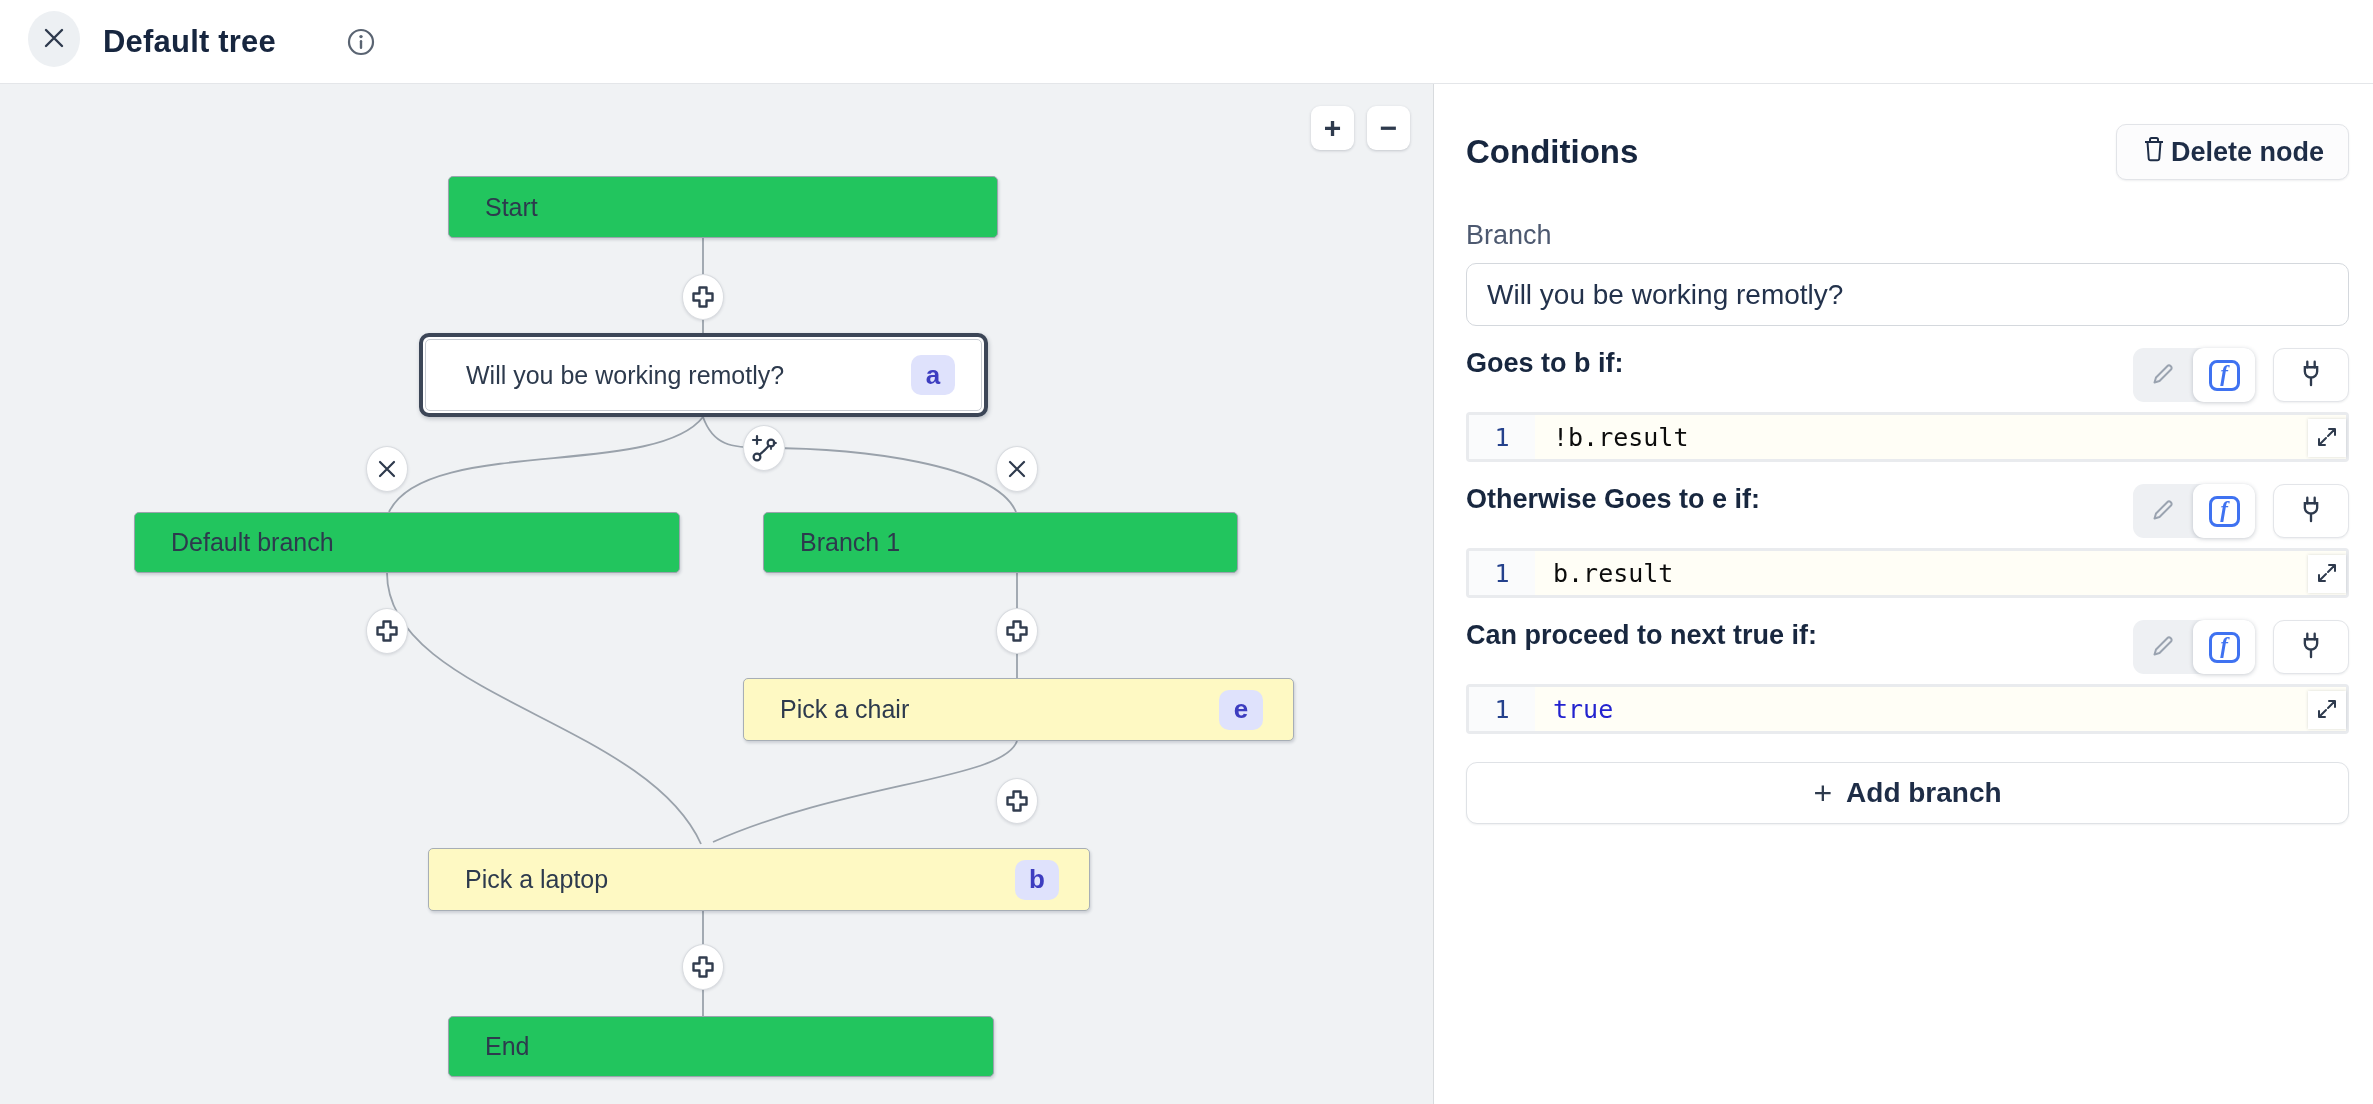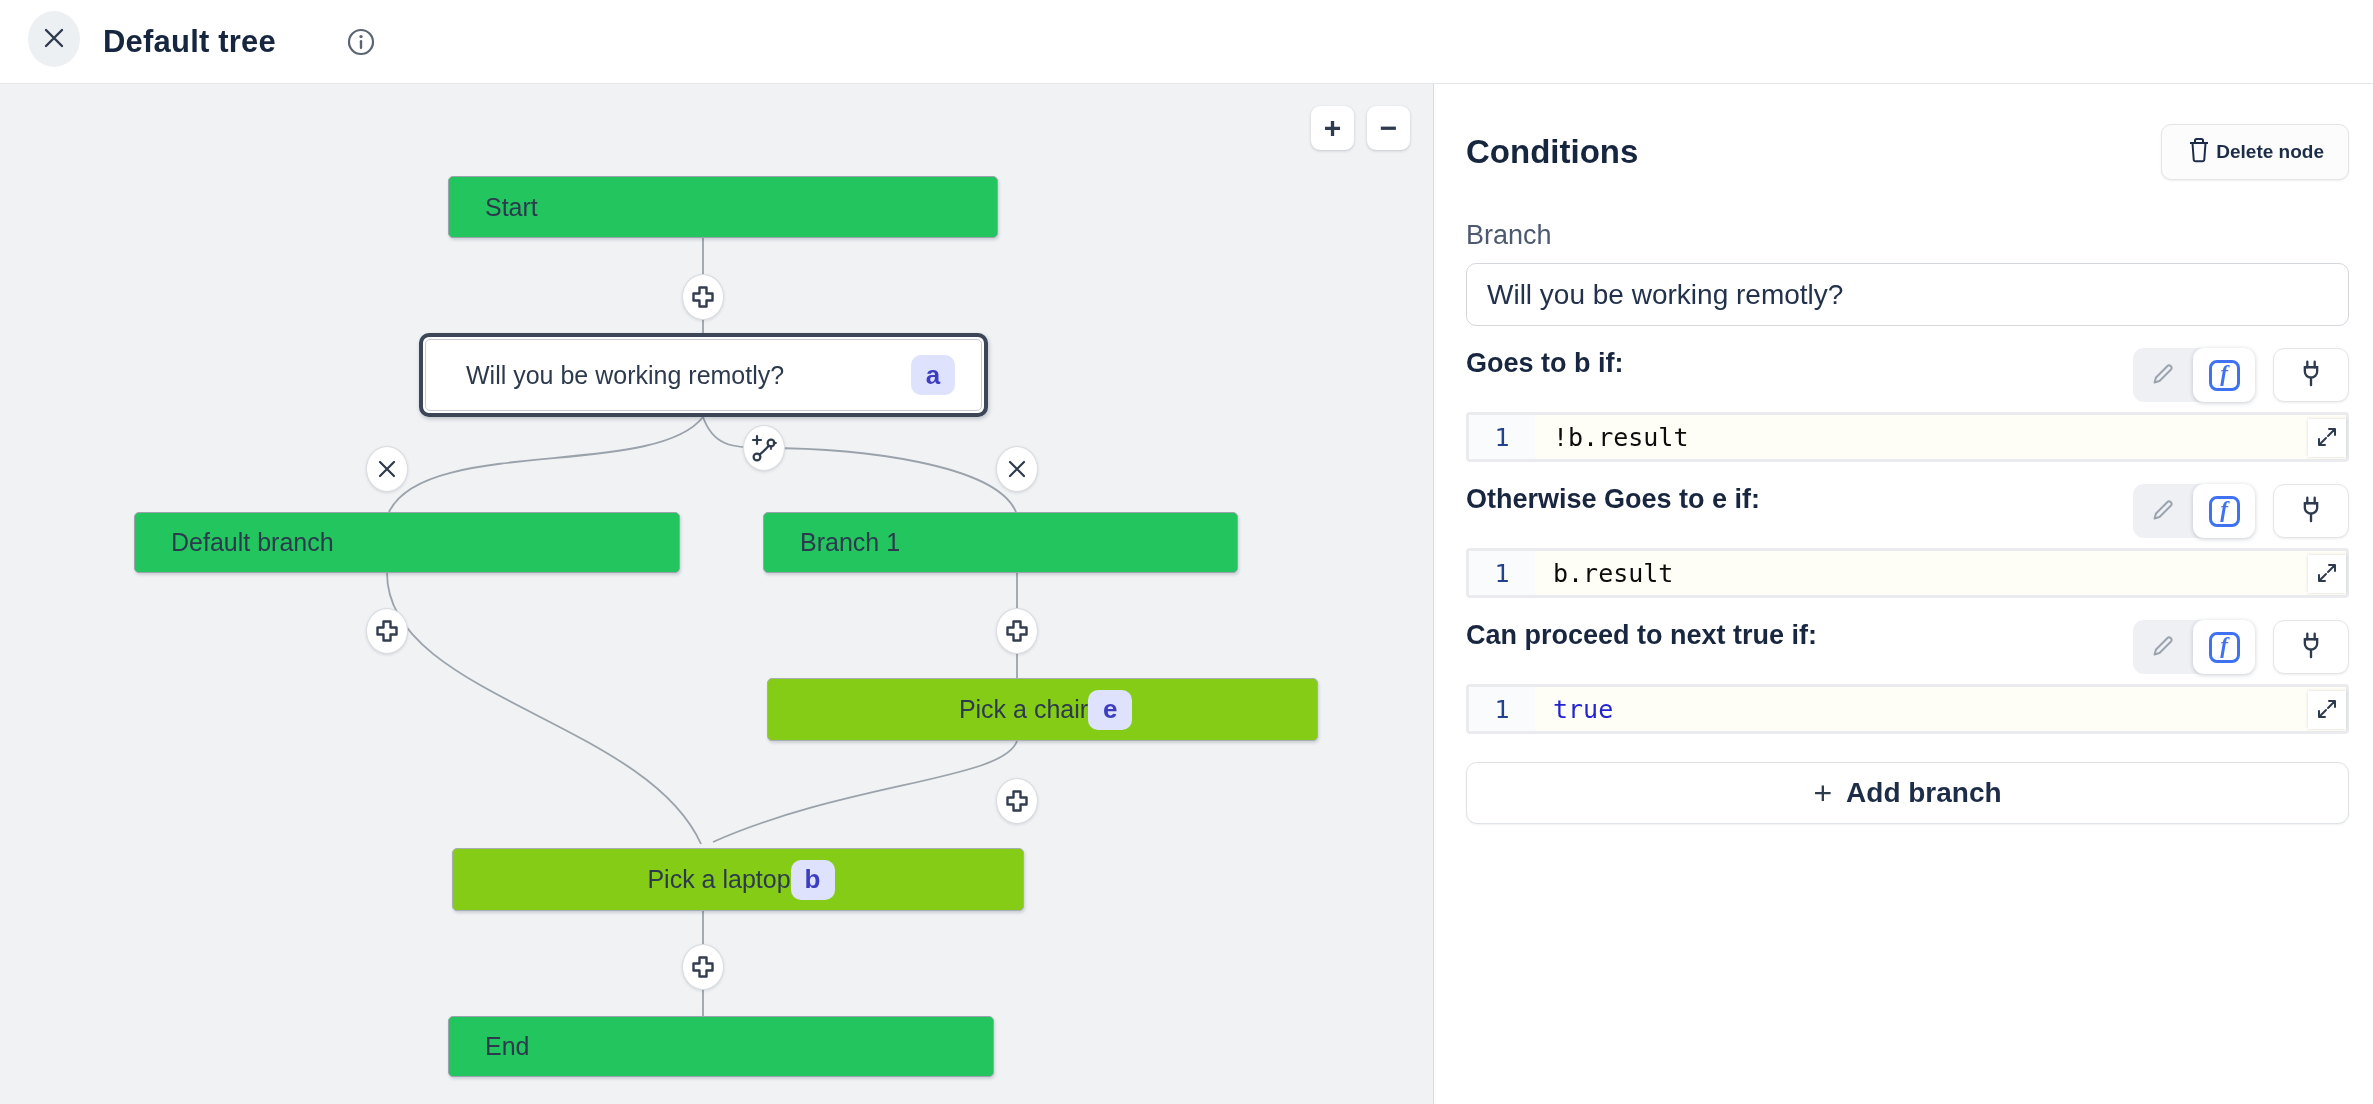--- a/index.html
+++ b/index.html
@@ -12,35 +12,35 @@
   .close-btn svg { width:24px; height:24px; }
   .page-title { position:absolute; left:103px; top:0; height:84px; display:flex; align-items:center; font-size:31px; font-weight:bold; color:#17263f; letter-spacing:.2px; }
   .info-icon { position:absolute; left:347px; top:25px; width:30px; height:34px; display:flex; align-items:center; }
 
   
   .canvas { position:absolute; top:84px; left:0; width:1433px; height:1020px; background:#f0f2f4; overflow:hidden; }
   .edges { position:absolute; top:0; left:0; width:1433px; height:1020px; }
 
   .node { position:absolute; border-radius:5px; display:flex; align-items:center; font-size:25px; color:#2d3a4d; padding:0 30px 0 36px; box-shadow:1px 2px 3px rgba(40,50,70,.18); }
   .node-gray { background:#22c55e; border:1px solid #9ba4ad;margin-left:20px; }
-  .node-white { background:#84cc16; border:1px solid #a7aeb6; justify-content:center;margin-left:24px; }
+  .node-white { background:#fef9c3; border:1px solid #a7aeb6; justify-content:space-between; }
   .node-selected-outer { position:absolute; border:4px solid #3c4657; border-radius:10px; background:#ffffff; box-shadow:1px 2px 4px rgba(40,50,70,.25); padding:2px; }
   .node-selected-inner { width:100%; height:100%; border:1px solid #c7cbd1; border-radius:5px; background:#ffffff; display:flex; align-items:center; justify-content:space-between; font-size:25px; color:#2d3a4d; padding:0 26px 0 40px; }
   .badge { min-width:44px; height:40px; border-radius:10px; background:#dfe2fc; color:#3d3dc0; font-weight:bold; font-size:26px; display:flex; align-items:center; justify-content:center; padding:0 10px; }
 
   .connector { position:absolute; width:42px; height:46px; border-radius:50%; background:#ffffff; border:1px solid #d9dce0; box-shadow:0 1px 3px rgba(40,50,70,.14); display:flex; align-items:center; justify-content:center; cursor:pointer; }
   .connector svg { display:block; }
 
   .zoom-btn { position:absolute; width:43px; height:44px; border-radius:9px; background:#ffffff; border:none; box-shadow:0 1px 3px rgba(40,50,70,.22); font-size:30px; font-weight:bold; color:#2e3a4d; display:flex; align-items:center; justify-content:center; cursor:pointer; line-height:1; }
 
   
   .panel { position:absolute; top:84px; left:1433px; width:940px; height:1020px; background:#ffffff; border-left:1px solid #d8dbde; padding:40px 24px 0 32px; }
   .panel-header { display:flex; align-items:center; justify-content:space-between; }
   .panel-title { font-size:33px; font-weight:bold; color:#17263f; }
-  .delete-btn { height:56px; padding:0 24px; border-radius:10px; background:#fcfcfd; border:1px solid #e2e4e8; box-shadow:0 1px 2px rgba(40,50,70,.08); display:flex; align-items:center; gap:4px; font-size:19px; font-weight:600; color:#1e2d47; cursor:pointer; font-family:"Liberation Sans", sans-serif; }
+  .delete-btn { height:56px; padding:0 24px; border-radius:10px; background:#fcfcfd; border:1px solid #e2e4e8; box-shadow:0 1px 2px rgba(40,50,70,.08); display:flex; align-items:center; gap:4px; font-size:27px; font-weight:600; color:#1e2d47; cursor:pointer; font-family:"Liberation Sans", sans-serif; }
 
   .summary-label { margin-top:40px; font-size:27px; color:#4d5970; }
   .summary-input { margin-top:12px; width:100%; height:63px; border-radius:10px; border:1px solid #d4d8dd; background:#ffffff; font-size:28px; color:#23324c; padding:0 20px; font-family:"Liberation Sans", sans-serif; }
 
   .cond-block { margin-top:22px; }
   .cond-head { display:flex; align-items:flex-start; justify-content:space-between; min-height:58px; }
   .cond-label { font-size:27px; font-weight:bold; color:#18273f; padding-bottom:6px; }
   .cond-tools { display:flex; align-items:center; gap:18px; }
   .seg-control { display:flex; align-items:center; background:#eef0f3; border-radius:11px; height:54px; }
   .seg-pencil { width:60px; height:54px; display:flex; align-items:center; justify-content:center; background:transparent; border:none; cursor:pointer; }
@@ -111,21 +111,21 @@
 
     <div class="node node-gray" style="left:743px; top:428px; width:475px; height:61px;">
       <span>Branch 1</span>
     </div>
 
     <div class="node node-white" style="left:743px; top:594px; width:551px; height:63px;">
       <span>Pick a chair</span>
       <span class="badge">e</span>
     </div>
 
-    <div class="node node-white" style="left:428px; top:764px; width:572px; height:63px;">
+    <div class="node node-white" style="left:428px; top:764px; width:662px; height:63px;">
       <span>Pick a laptop</span>
       <span class="badge">b</span>
     </div>
 
     <div class="node node-gray" style="left:428px; top:932px; width:546px; height:61px;">
       <span>End</span>
     </div>
 
     <button class="connector" style="left:682px; top:190px;">
       <span>

